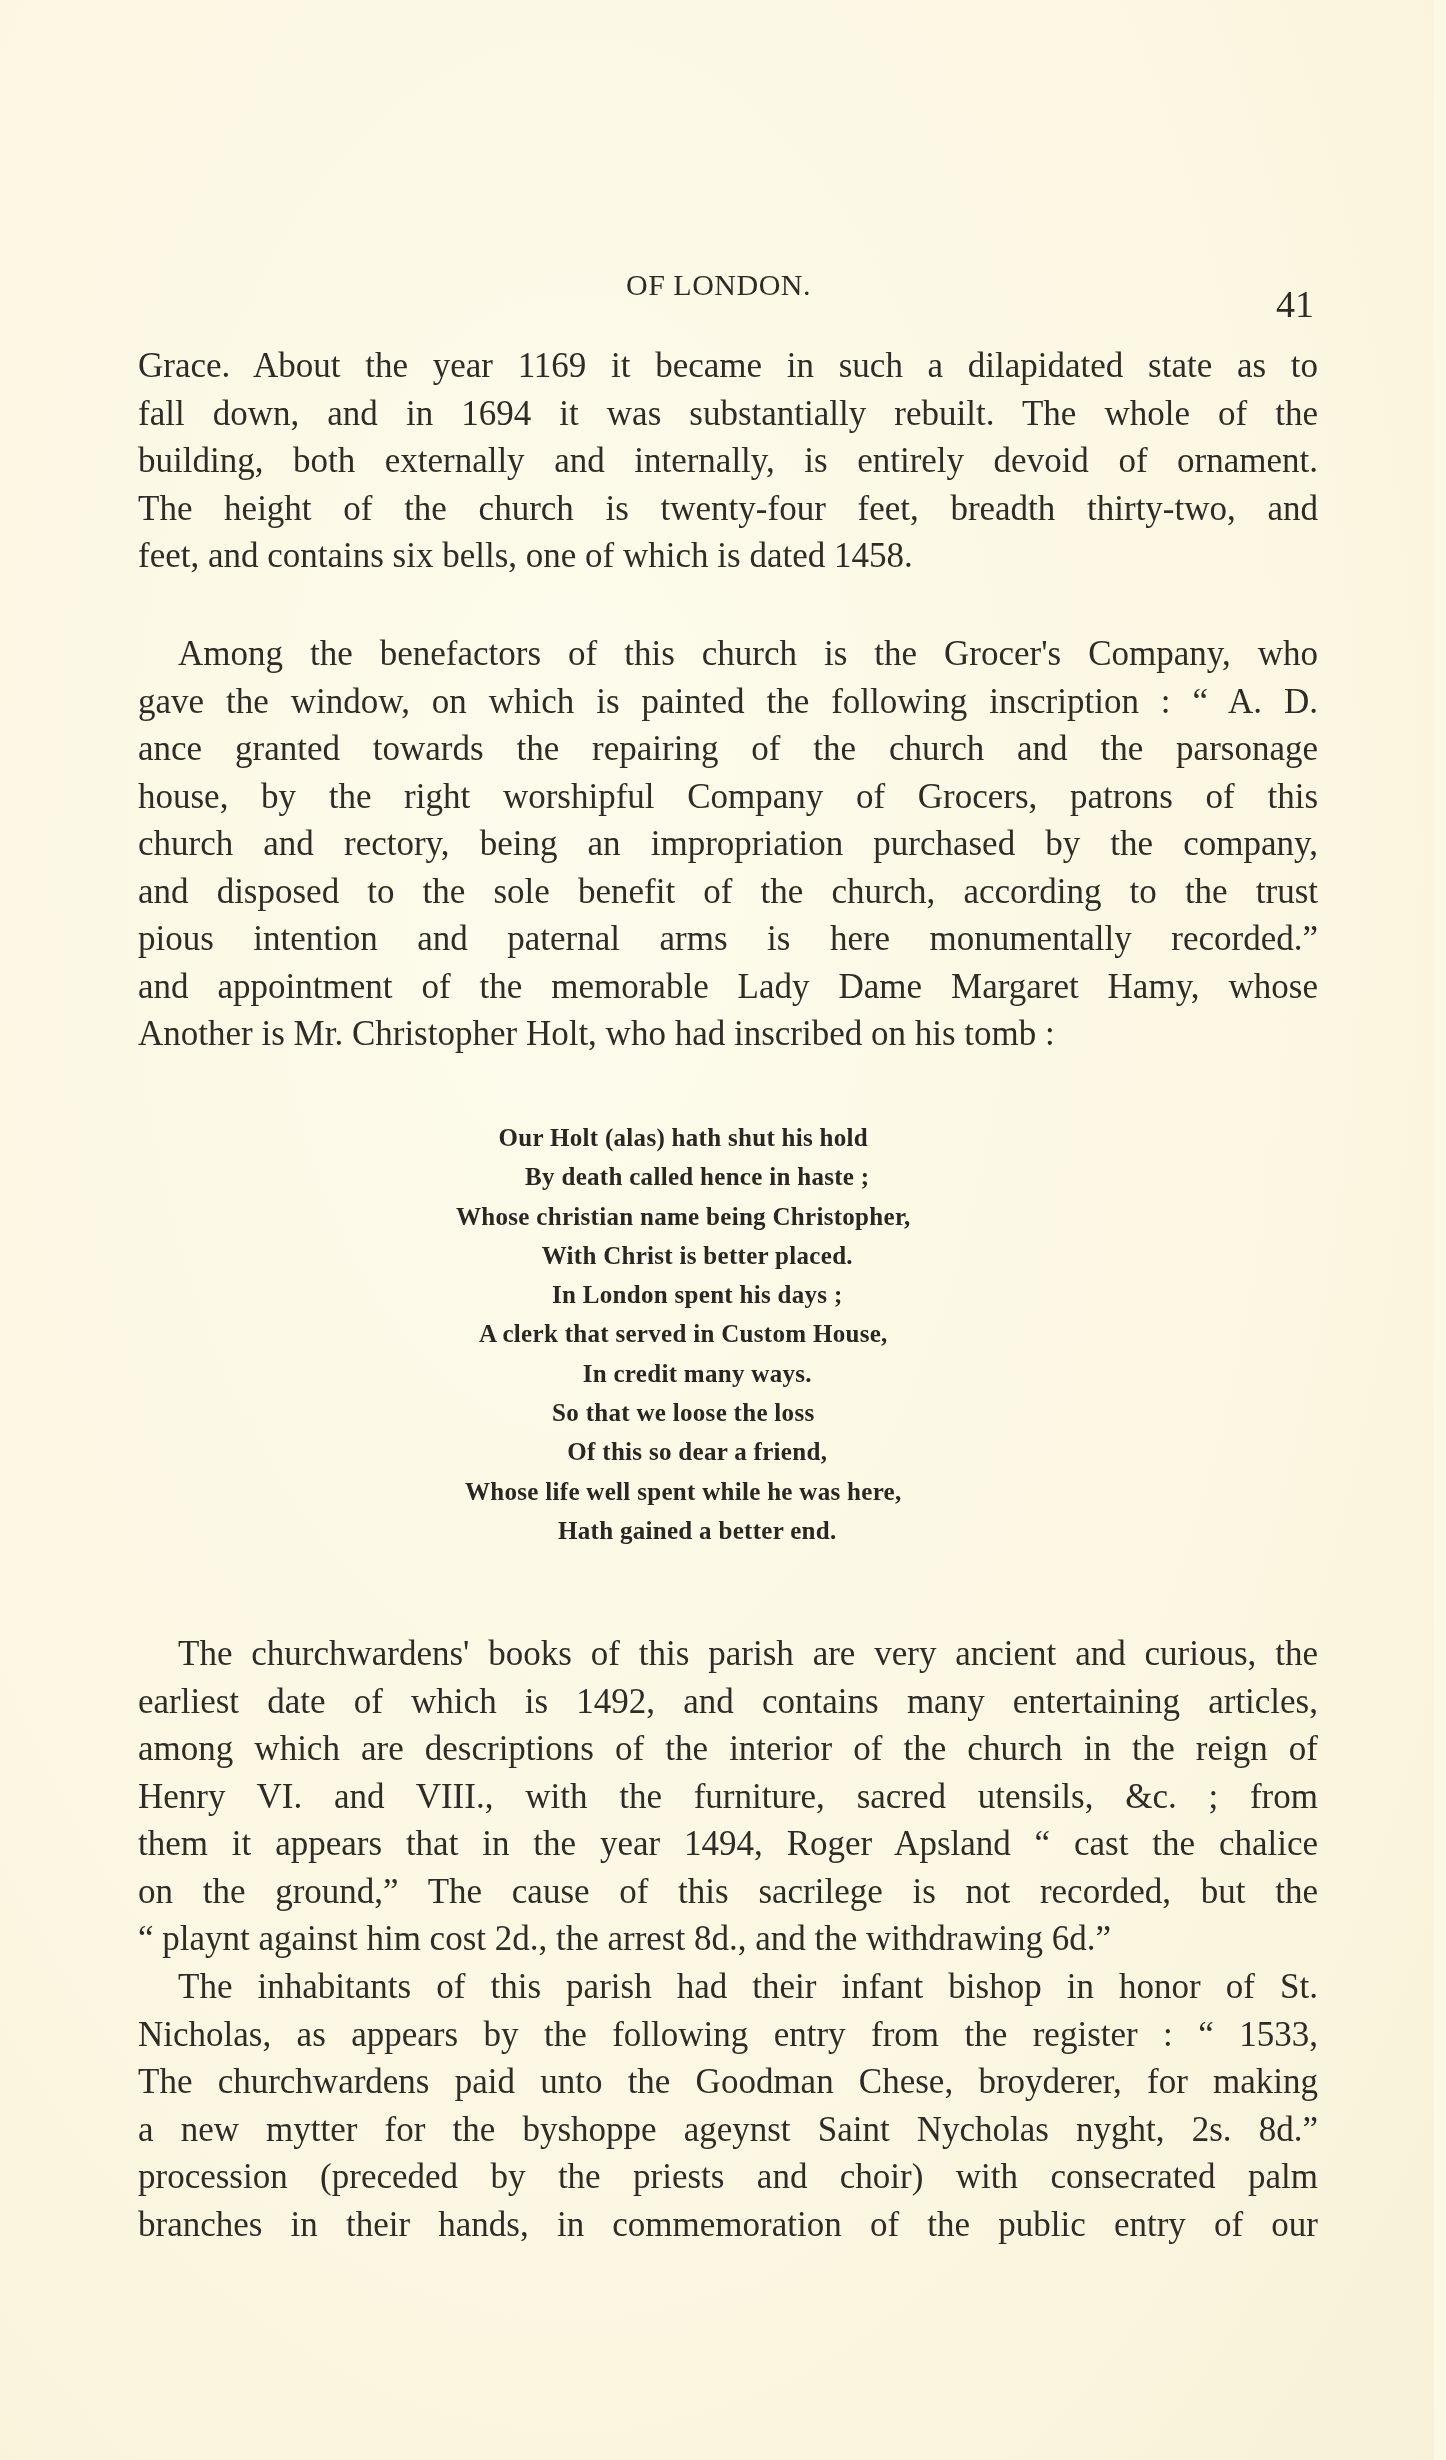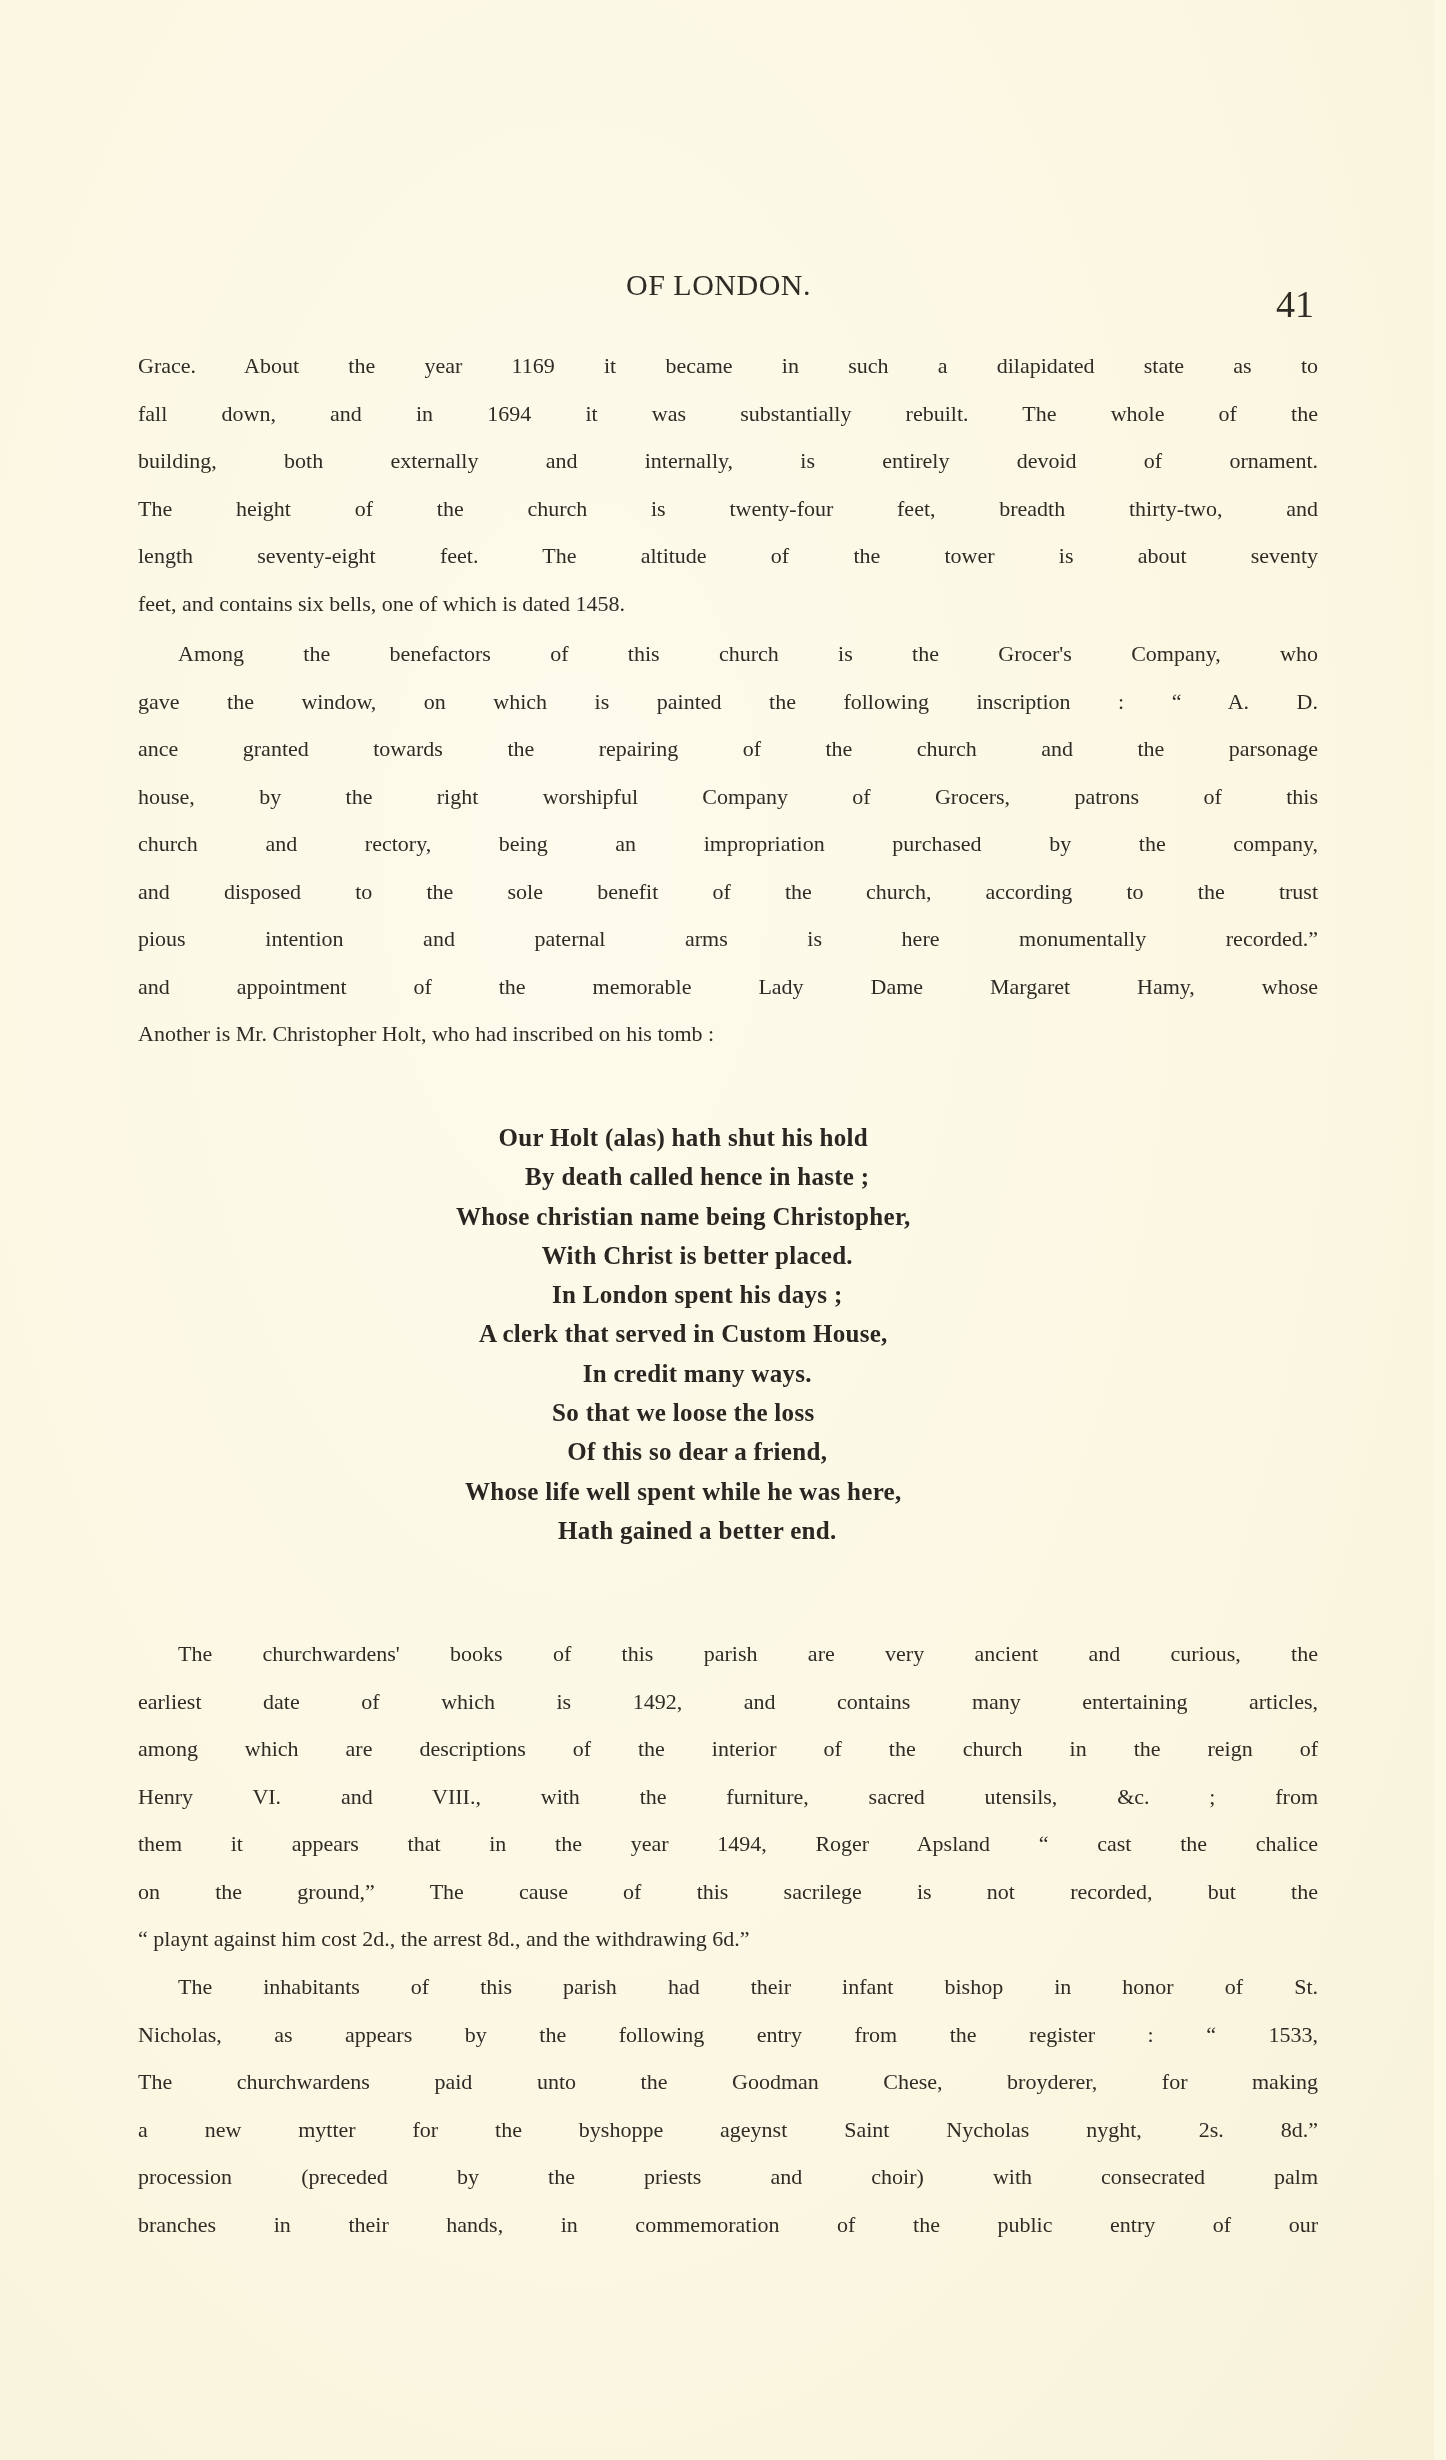--- a/index.html
+++ b/index.html
@@ -33,21 +33,21 @@
     left: 1276px;
     font-family: "Liberation Serif", serif;
     font-size: 38px;
     color: #2f2c26;
   }
   .body-text {
     position: absolute;
     left: 138px;
     width: 1180px;
     font-family: "Liberation Serif", serif;
-    font-size: 22px;
+    font-size: 35px;
     line-height: 47.5px;
     text-align: justify;
     color: #2f2c26;
   }
   .line {
     display: block;
     white-space: nowrap;
     text-align-last: justify;
     text-align: justify;
     height: 47.5px;
@@ -78,21 +78,20 @@
 <div class="page">
 
   <div class="running-head">OF LONDON.</div>
   <div class="page-number">41</div>
 
   <div class="body-text block1">
     <span class="line">Grace.  About the year 1169 it became in such a dilapidated state as to</span>
     <span class="line">fall down, and in 1694 it was substantially rebuilt.  The whole of the</span>
     <span class="line">building, both externally and internally, is entirely devoid of ornament.</span>
     <span class="line">The height of the church is twenty-four feet, breadth thirty-two, and</span>
-    <span class="line">length seventy-eight feet.  The altitude of the tower is about seventy</span>
     <span class="line last">feet, and contains six bells, one of which is dated 1458.</span>
   </div>
 
   <div class="body-text block2">
     <span class="line indent">Among the benefactors of this church is the Grocer's Company, who</span>
     <span class="line">gave the window, on which is painted the following inscription : “ A. D.</span>
     <span class="line">ance granted towards the repairing of the church and the parsonage</span>
     <span class="line">house, by the right worshipful Company of Grocers, patrons of this</span>
     <span class="line">church and rectory, being an impropriation purchased by the company,</span>
     <span class="line">and disposed to the sole benefit of the church, according to the trust</span>

